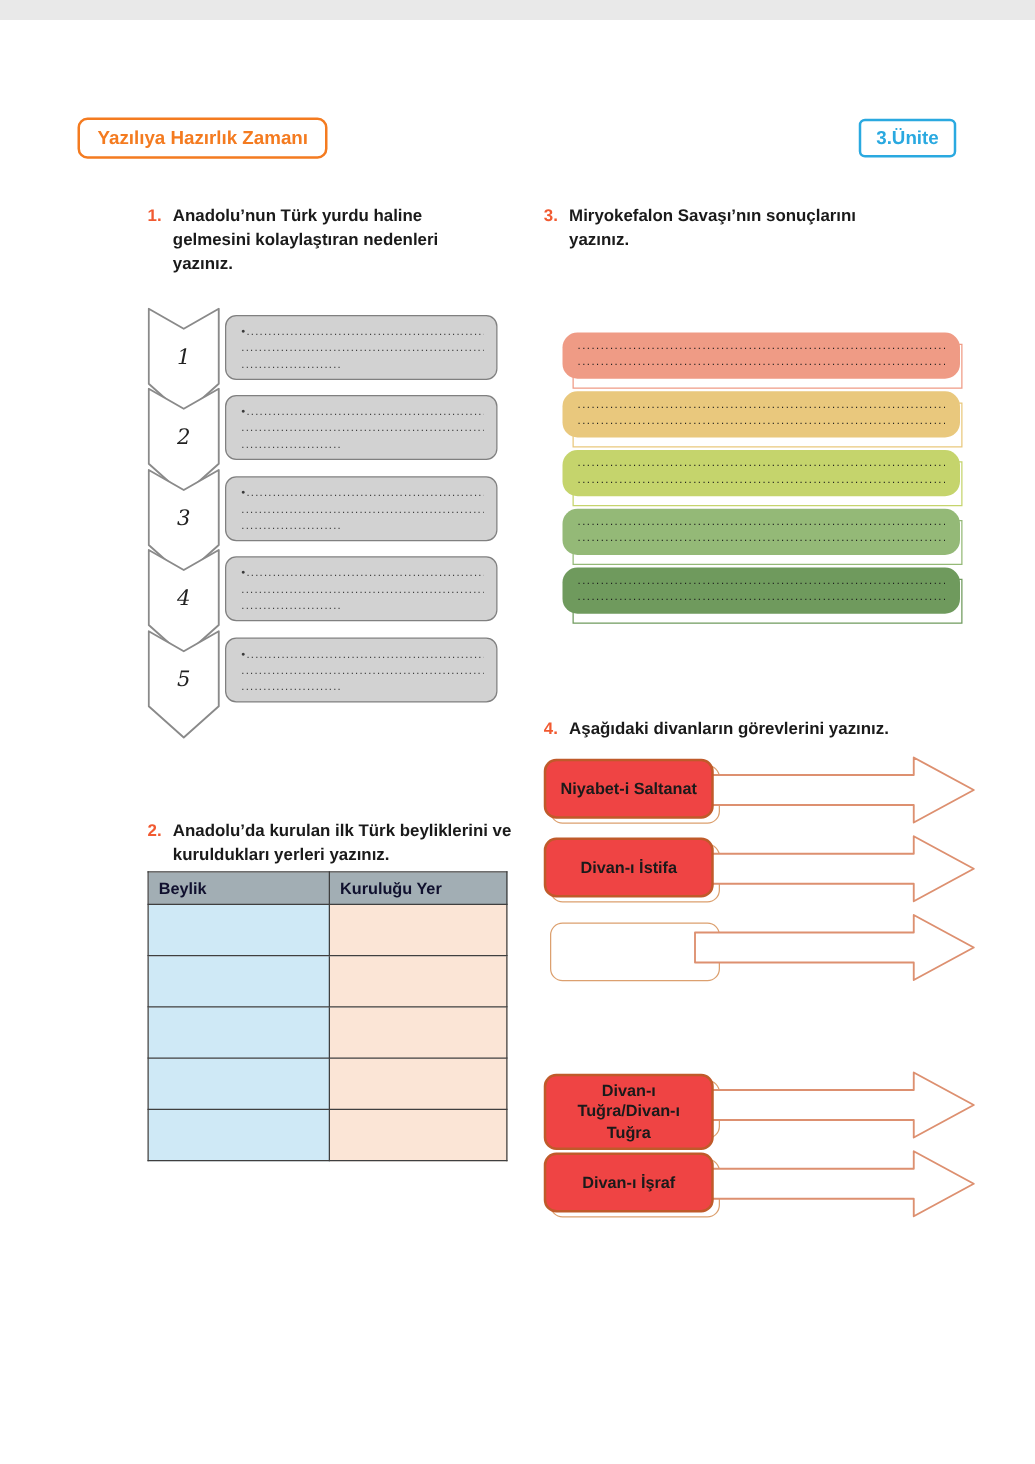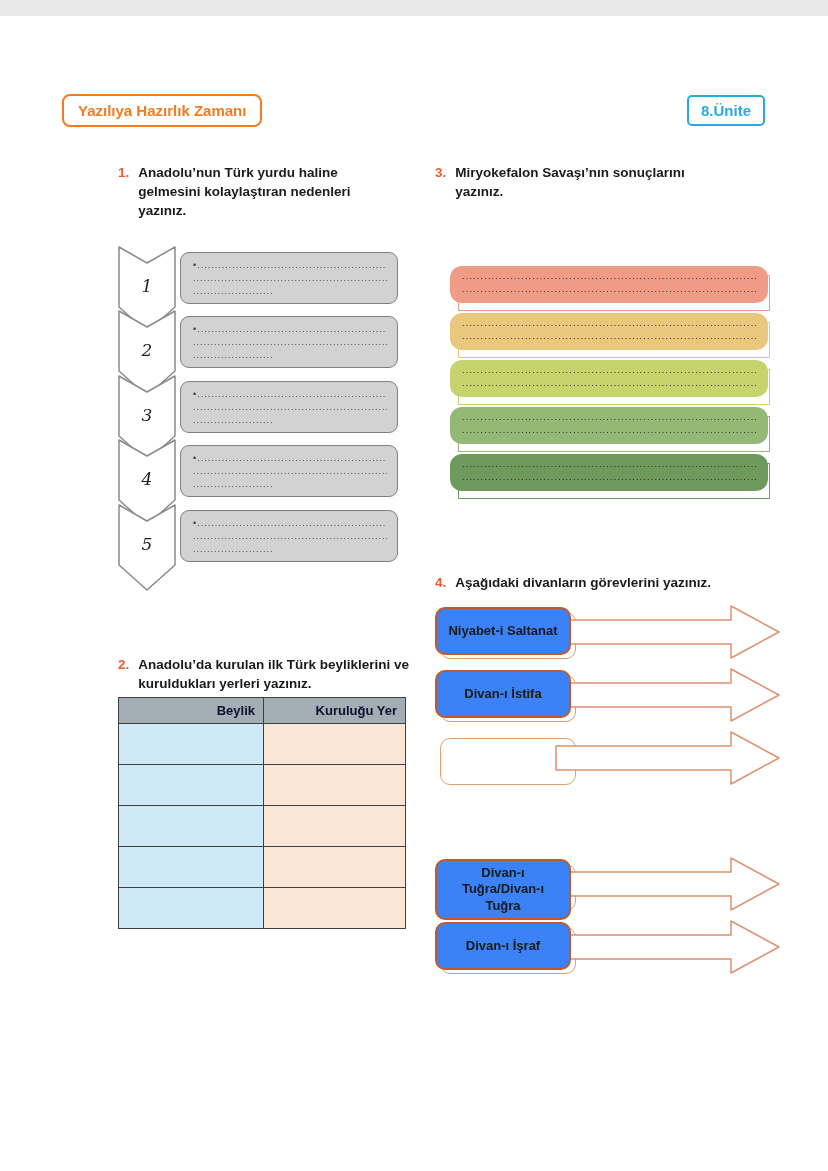--- a/index.html
+++ b/index.html
@@ -60,51 +60,51 @@
   .bar {
     position:absolute; left:0; top:0; width:318px; height:37px;
     border-radius:12px; padding:4px 12px 0 12px; z-index:2;
   }
   .bar .dots { color:#1c1c1c; letter-spacing:1.2px; }
 
   
   .beylik-table { position:absolute; left:118px; top:681px; border-collapse:collapse; font-size:13px; }
   .beylik-table th, .beylik-table td { border:1px solid #3f3f3f; }
   .beylik-table th {
-    background:#a2aeb4; color:#10102e; font-weight:bold; text-align:right;
+    background:#a2aeb4; color:#10102e; font-weight:bold; text-align:left;
     padding:5px 8px; height:26px; font-size:13px;
   }
   .beylik-table th.c1, .beylik-table td.c1 { width:145px; }
   .beylik-table th.c2, .beylik-table td.c2 { width:142px; }
   .beylik-table td { height:41px; }
   .beylik-table td.c1 { background:#cfe9f6; }
   .beylik-table td.c2 { background:#fbe5d6; }
 
   
   .divans { position:absolute; left:435px; top:586px; width:350px; height:385px; }
   .divan-row { position:absolute; left:0; width:350px; height:62px; }
   .divan-ghost {
     position:absolute; left:5px; top:10px; width:136px; height:47px;
     border:1px solid #dca06f; border-radius:10px; background:transparent; z-index:1;
   }
   .divan-arrow { position:absolute; left:120px; top:1px; width:226px; height:58px; z-index:2; }
   .divan-label {
     position:absolute; left:0; top:5px; width:136px; min-height:48px;
-    background:#3b82f6; border:2px solid #c05a2a; border-radius:10px;
+    background:#ef4444; border:2px solid #c05a2a; border-radius:10px;
     display:flex; align-items:center; justify-content:center; text-align:center;
     font-weight:bold; font-size:13px; line-height:1.25; padding:4px 7px; z-index:3;
   }
 </style>
 </head>
 <body>
 
 <div class="page">
 
   <div class="badge-left">Yazılıya Hazırlık Zamanı</div>
-  <div class="badge-right">8.Ünite</div>
+  <div class="badge-right">3.Ünite</div>
 
   <div class="question q1">
     <span class="qnum">1.</span>
     <span>Anadolu’nun Türk yurdu haline gelmesini kolaylaştıran nedenleri yazınız.</span>
   </div>
 
   <div class="chevrons">
     <div class="chev-item" style="top:0">
       <svg class="chev-svg" viewBox="0 0 58 88">
           <polygon points="1,1 29,17 57,1 57,61 29,86 1,61" fill="#ffffff" stroke="#8a8a8a" stroke-width="1.5" stroke-linejoin="round"></polygon>

